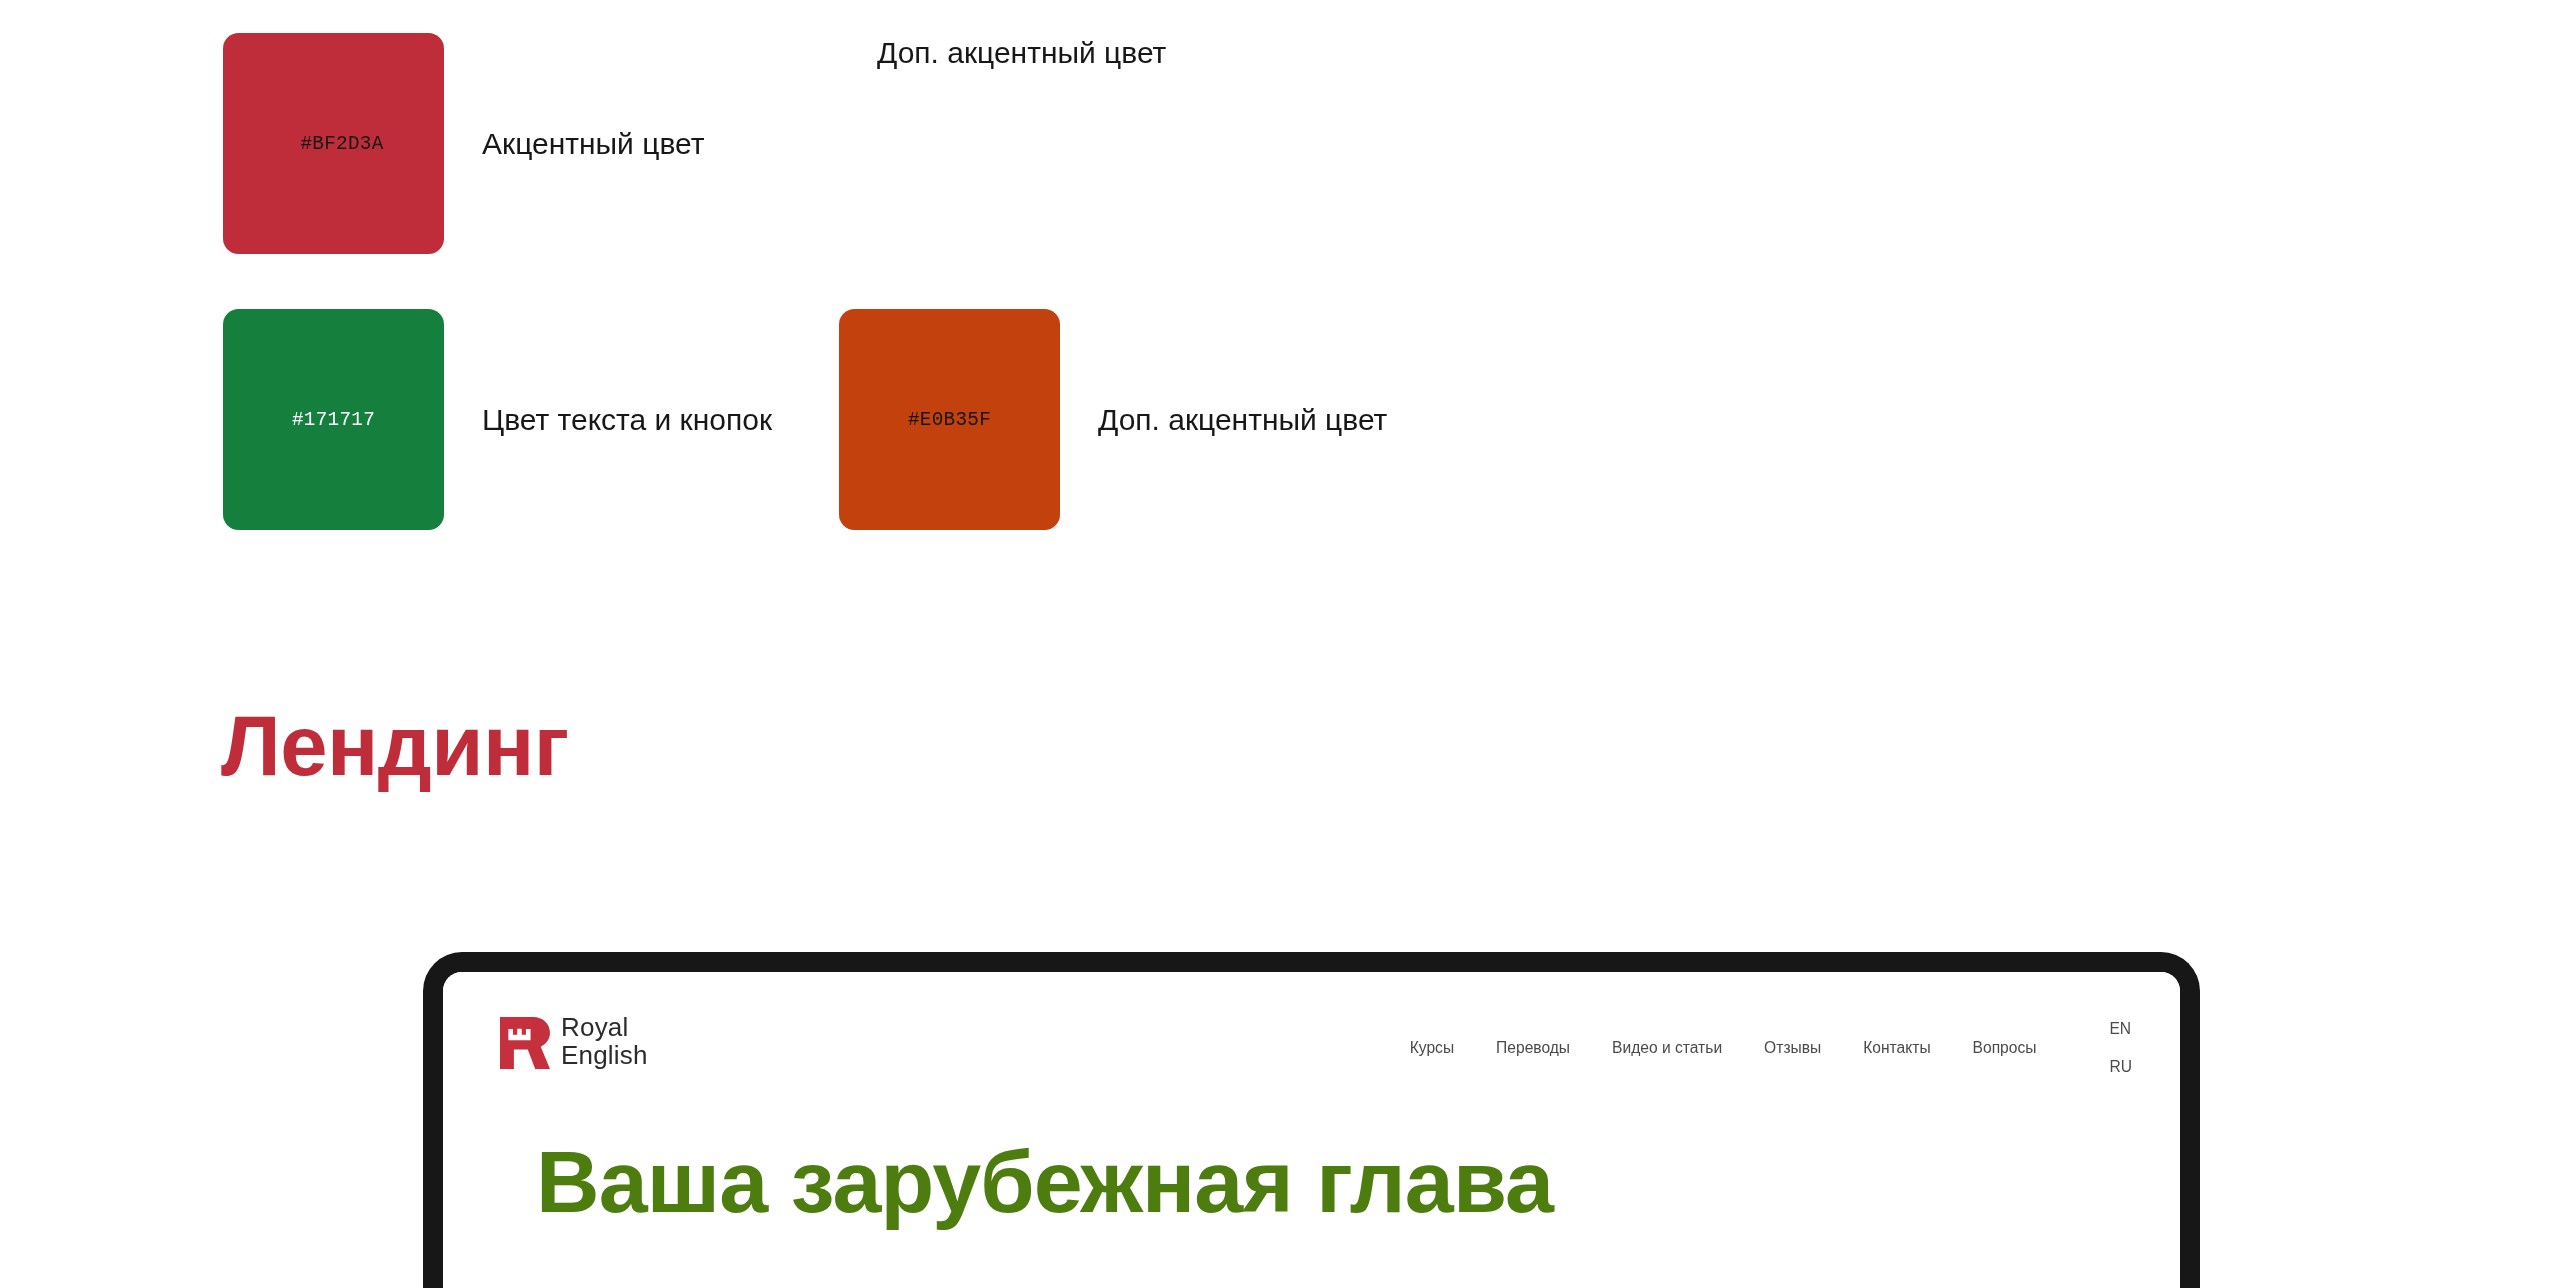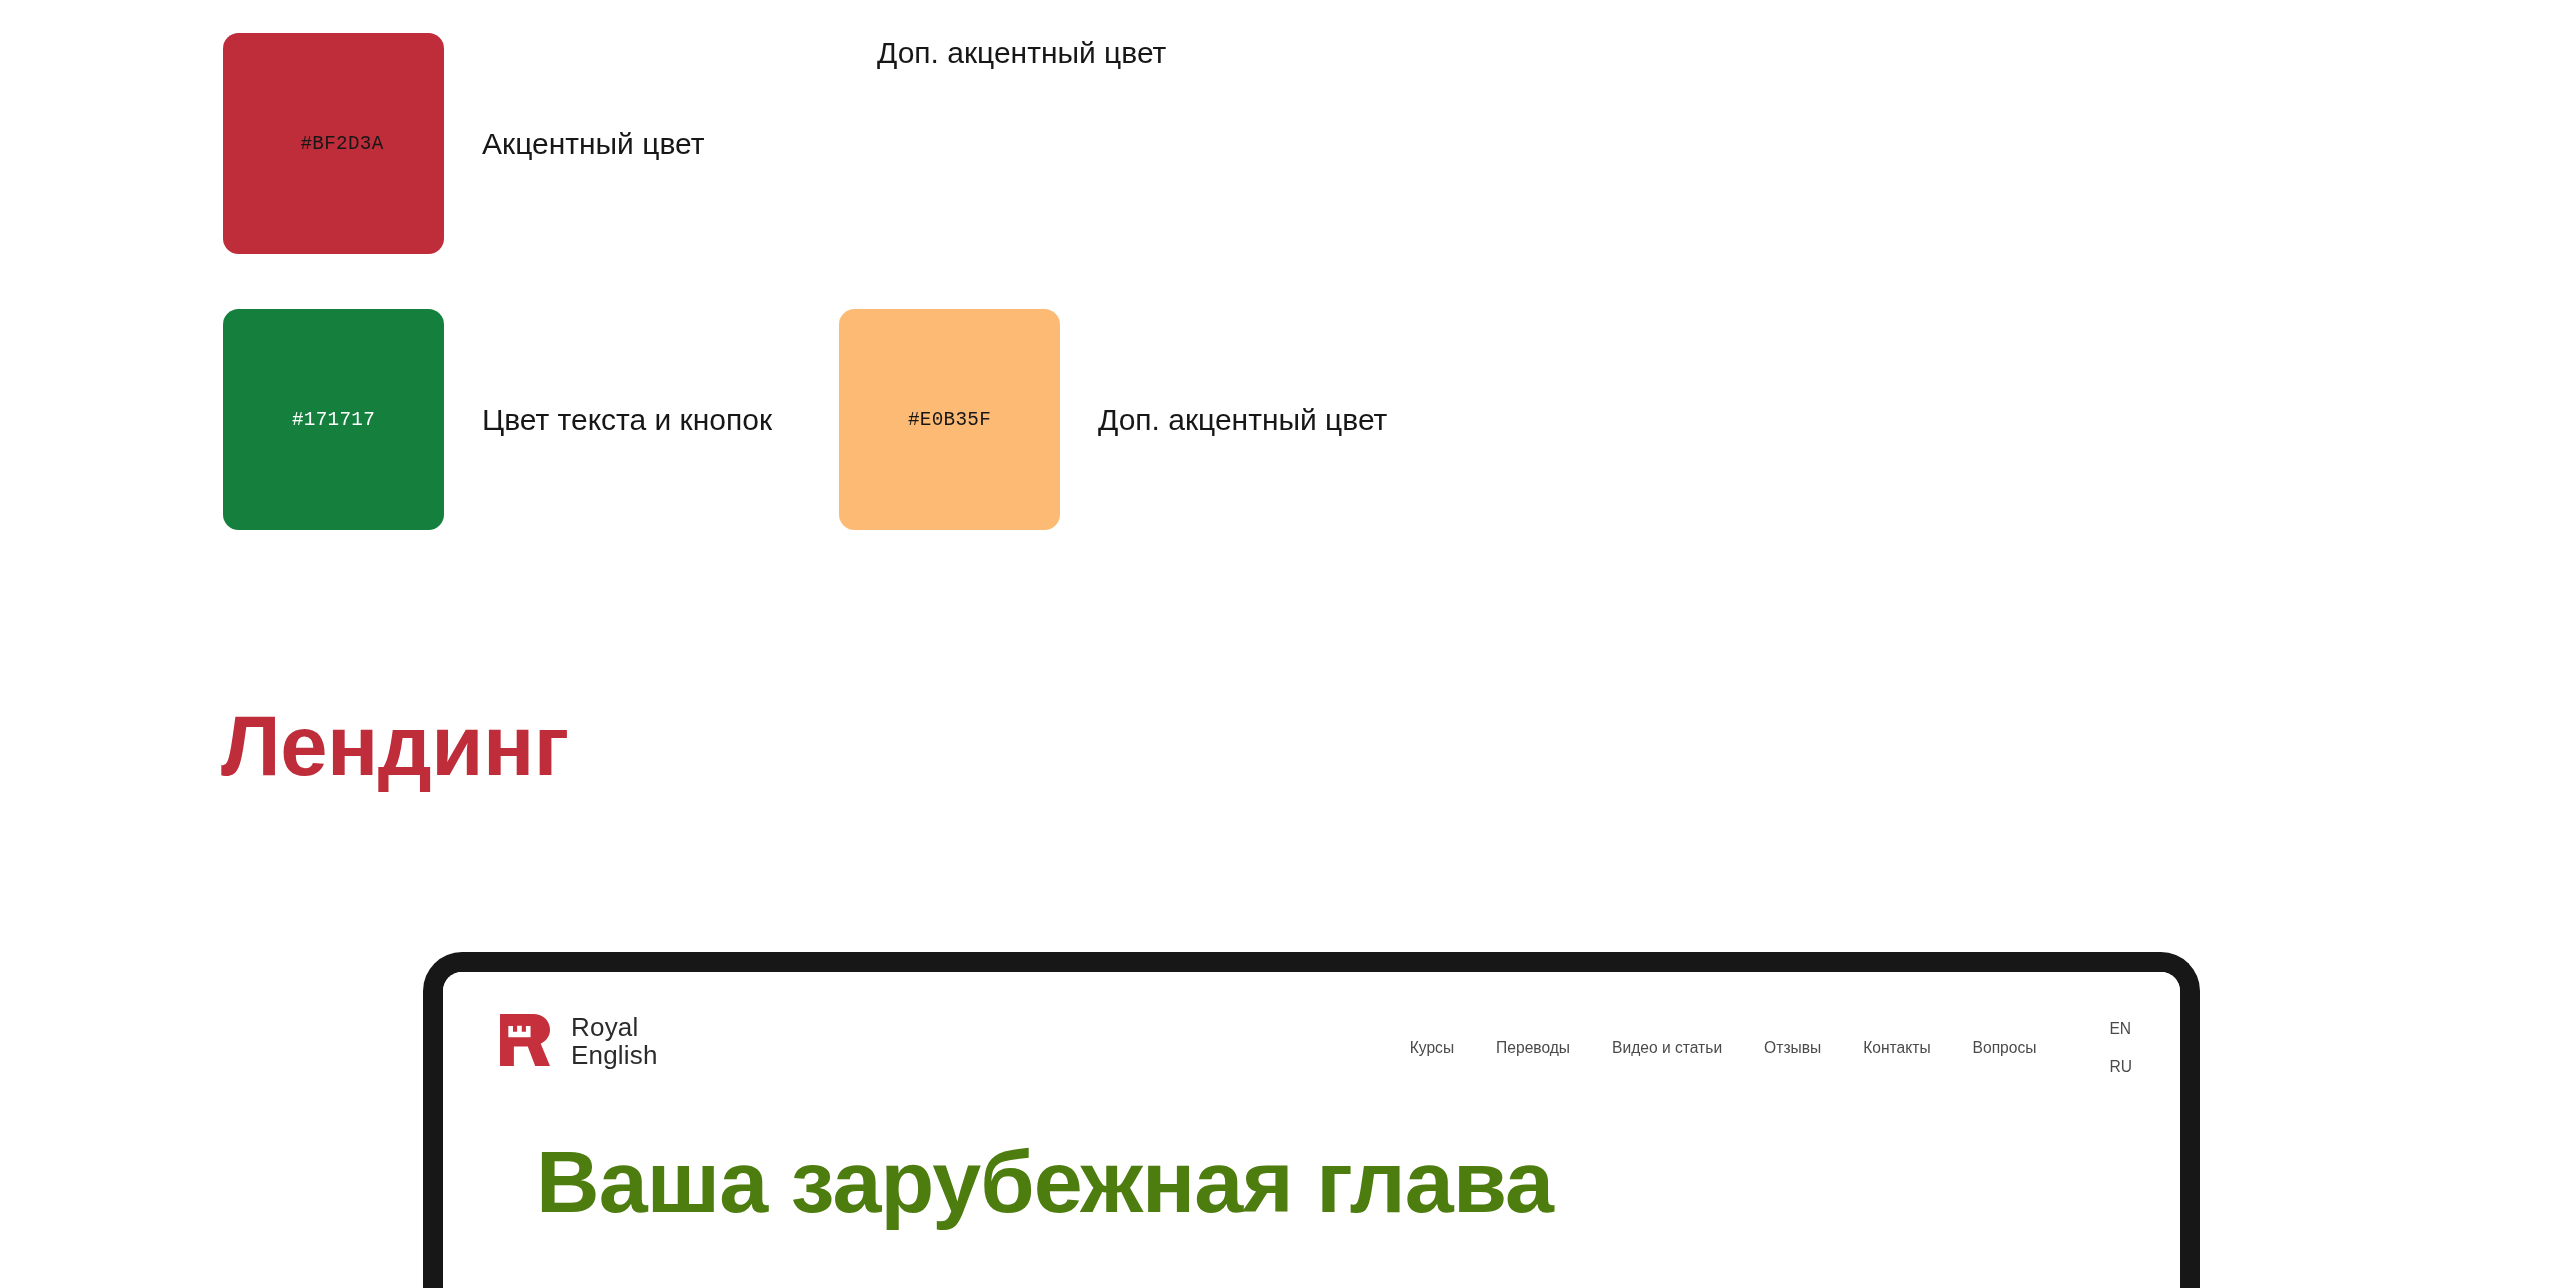--- a/index.html
+++ b/index.html
@@ -101,22 +101,22 @@
 
   .site-header {
     display: flex;
     align-items: center;
     padding: 35px 48px 0 57px;
   }
 
   
   .logo {
     display: flex;
-    align-items: flex-start;
-    gap: 21px;
+    align-items: flex-end;
+    gap: 11px;
     flex: 0 0 auto;
   }
 
   .logo-mark {
     width: 50px;
     height: 52px;
     flex: 0 0 auto;
     display: block;
   }
 
@@ -202,21 +202,21 @@
   <div class="palette-row">
 
     <div class="palette-cell col1">
       <div class="swatch" id="sw-1-0" style="background: #15803d;">
         <span class="swatch-code" id="code-1-0" style="color: rgb(255, 255, 255);">#171717</span>
       </div>
       <div class="swatch-label">Цвет текста и кнопок</div>
     </div>
 
     <div class="palette-cell">
-      <div class="swatch" id="sw-1-1" style="background: #fdba74; justify-content: center;">
+      <div class="swatch" id="sw-1-1" style="background: #c2410c; justify-content: center;">
         <span class="swatch-code" id="code-1-1" style="color: rgb(23, 23, 23);">#E0B35F</span>
       </div>
       <div class="swatch-label">Доп. акцентный цвет</div>
     </div>
 
   </div>
 
 </section>
 
 <h1 class="landing-heading" style="color: rgb(191, 45, 58);">Лендинг</h1>

